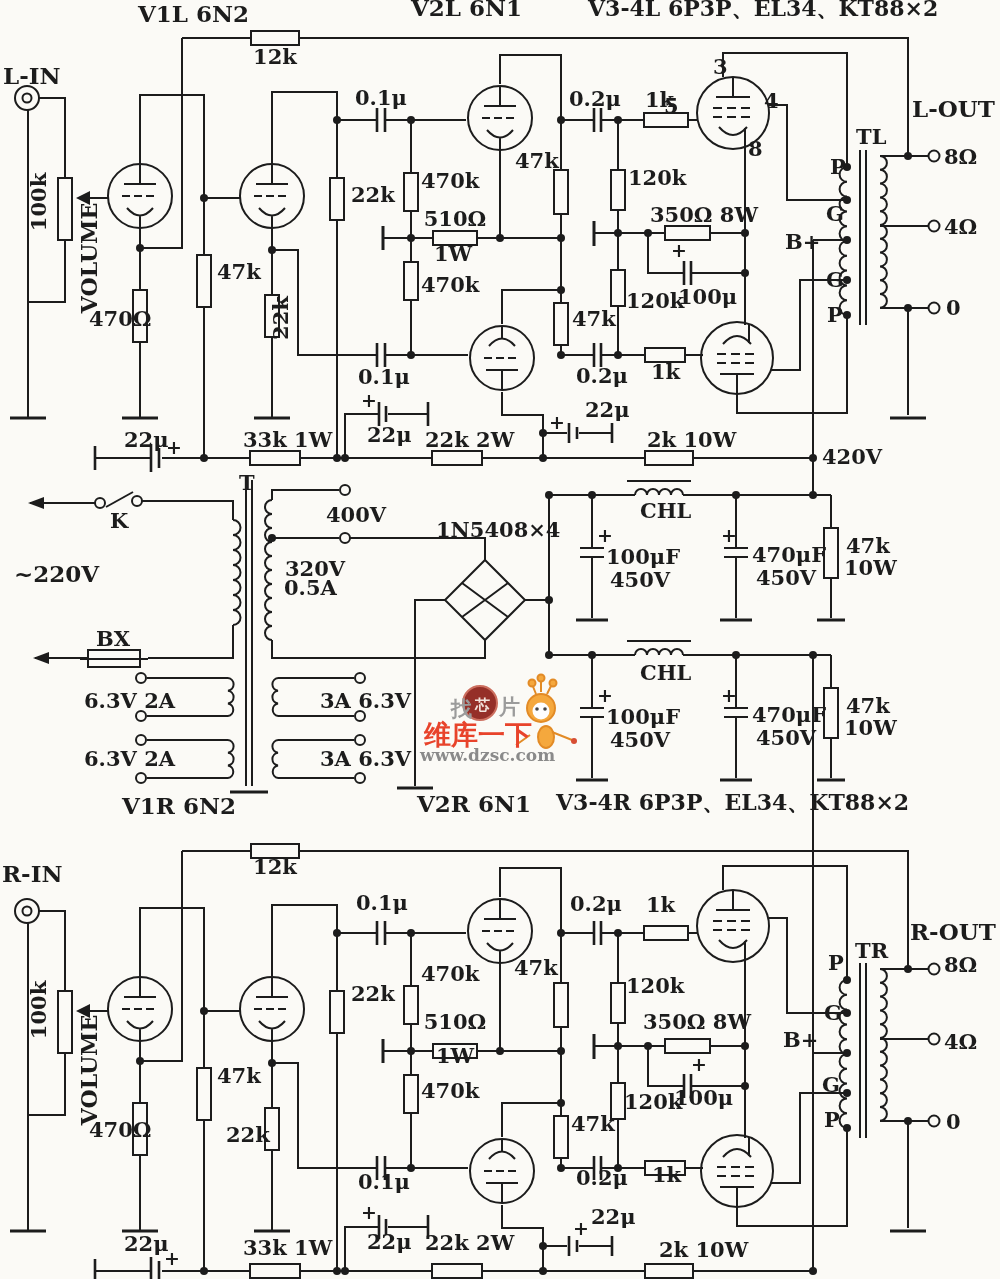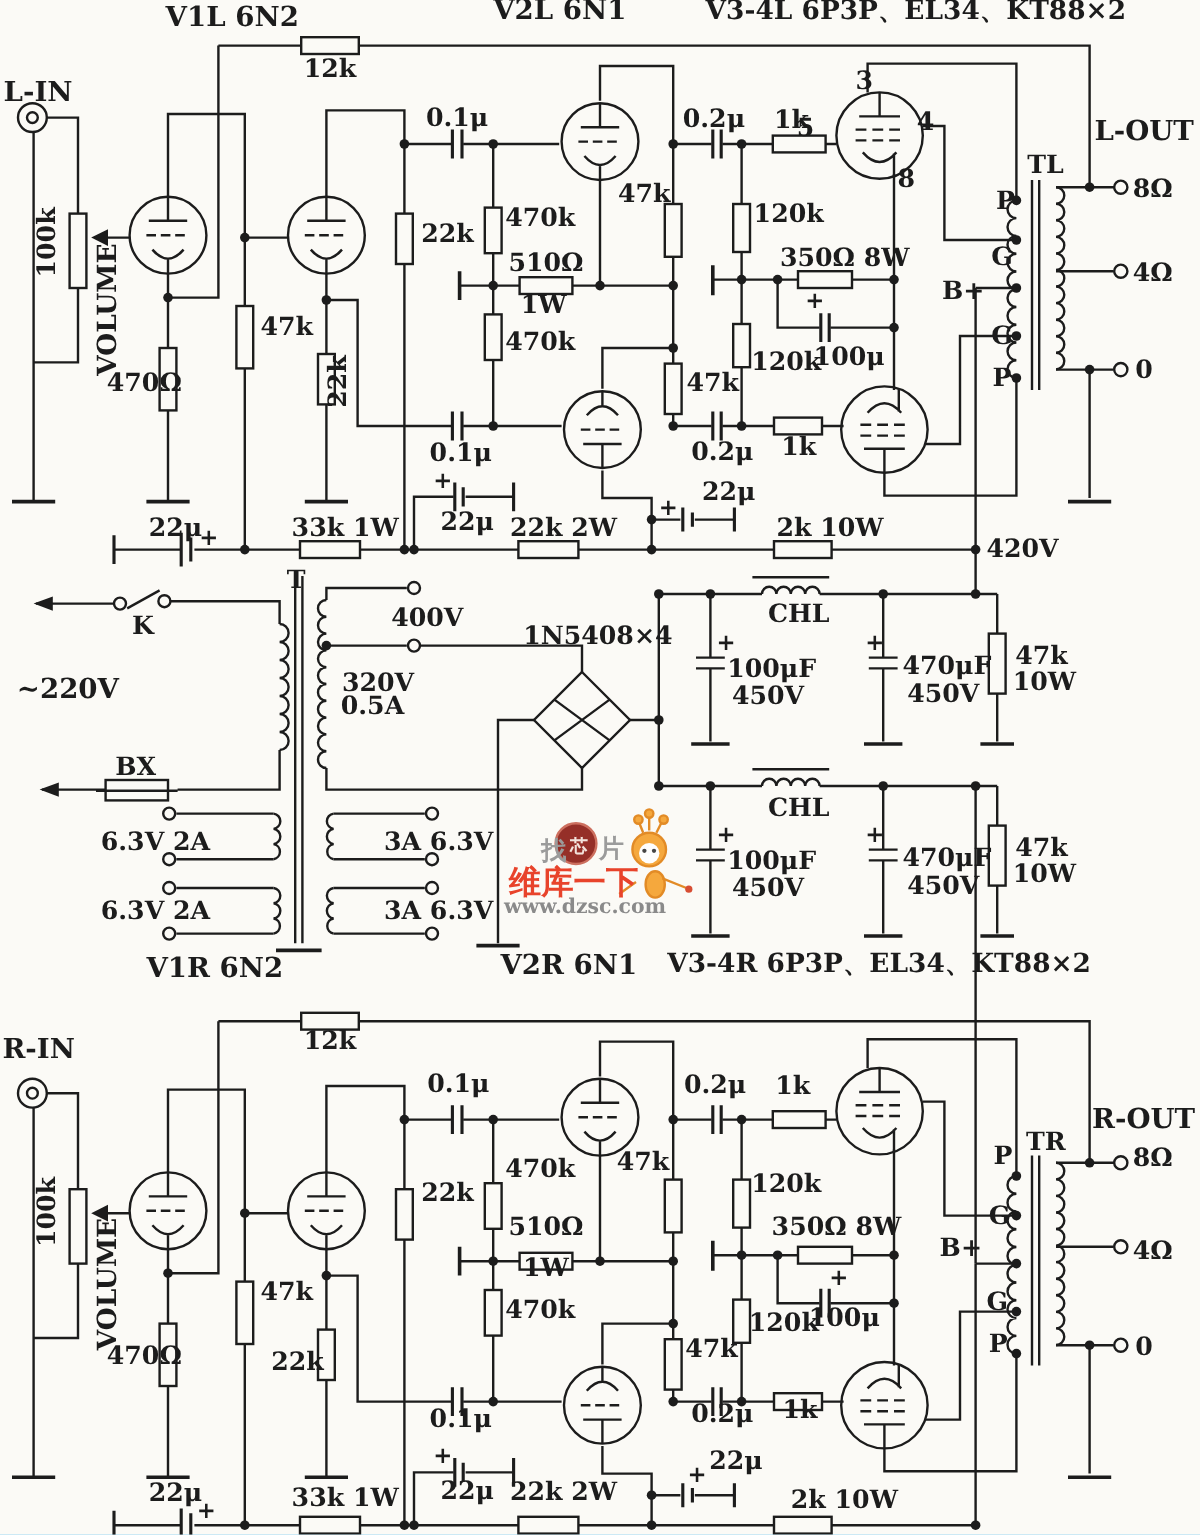--- a/index.html
+++ b/index.html
@@ -1,16 +1,16 @@
 <!DOCTYPE html>
 <html><head>
 <meta charset="utf-8">
 <style>
   html,body{margin:0;padding:0;background:#e8e8e8;}
-  #page{position:relative;width:1000px;height:1279px;background:#7dd3fc;overflow:hidden;
+  #page{position:relative;width:1000px;height:1279px;background:#b91c1c;overflow:hidden;
         font-family:"DejaVu Serif", serif;}
   svg{display:block}
   .lbl{font-family:"DejaVu Serif", serif;font-weight:600;}
 </style>
 </head>
 <body>
 
 <div id="page">
 <svg id="cv" width="1000" height="1279" viewBox="0 0 1000 1279">
   <defs>

